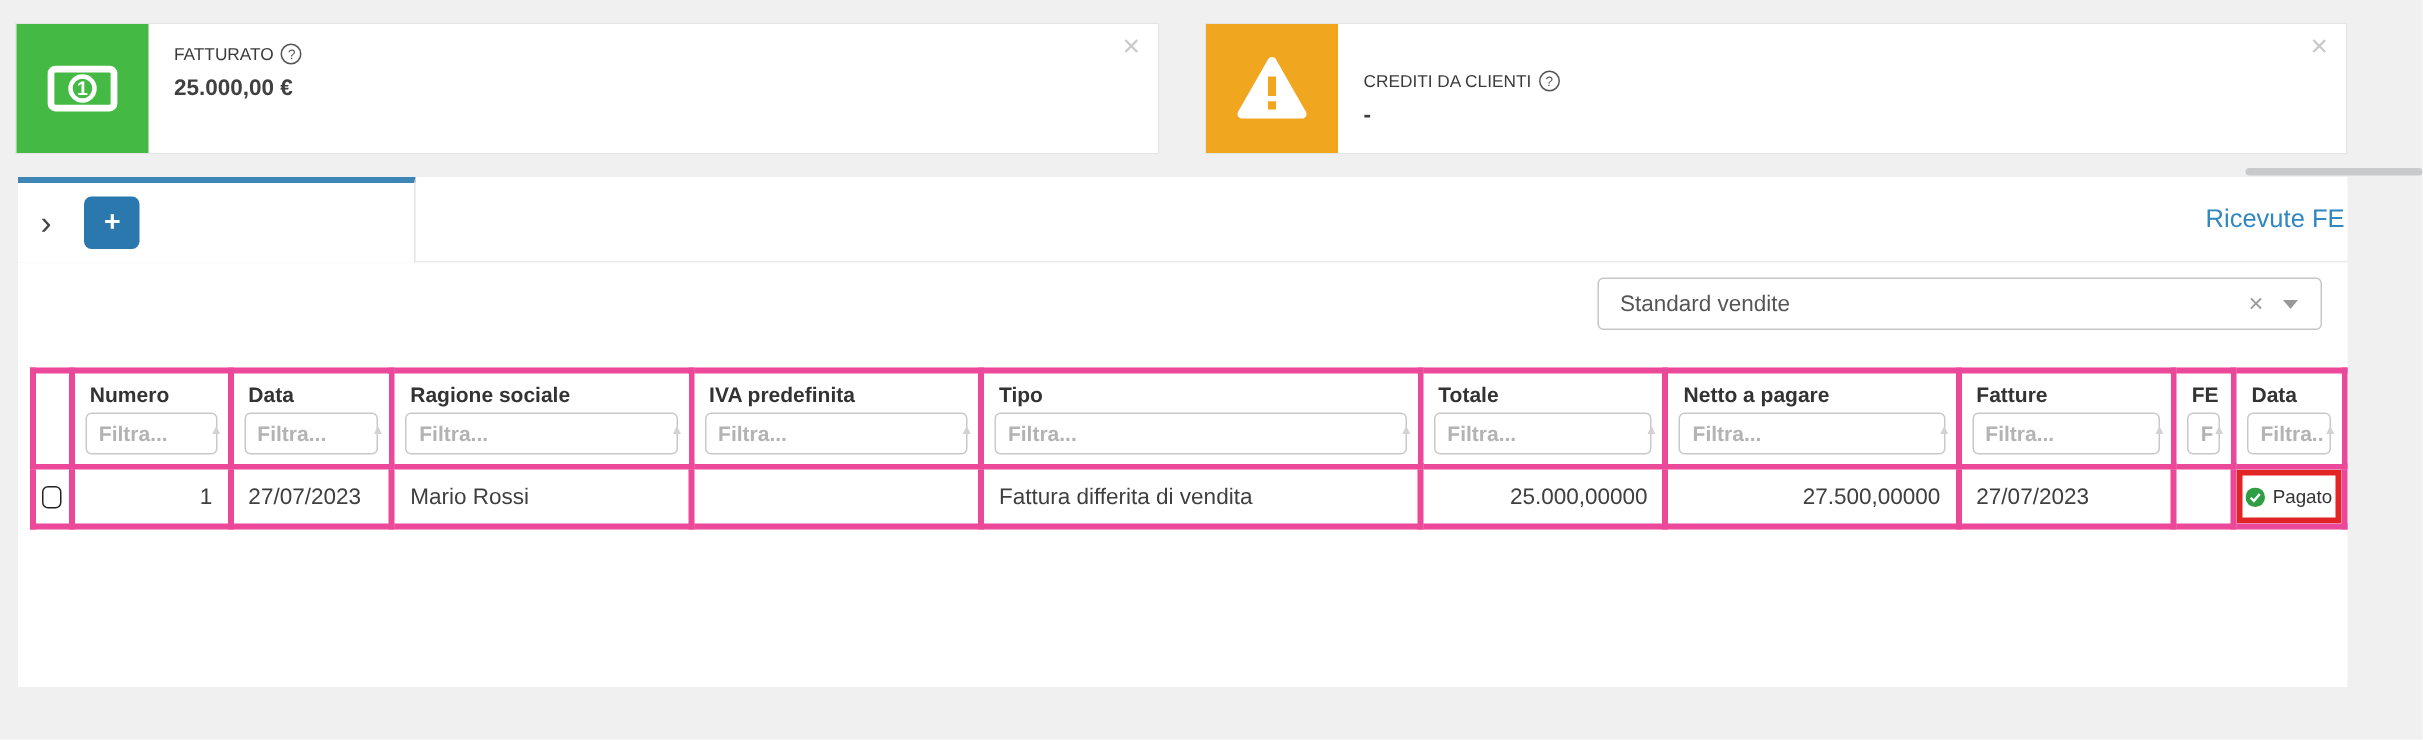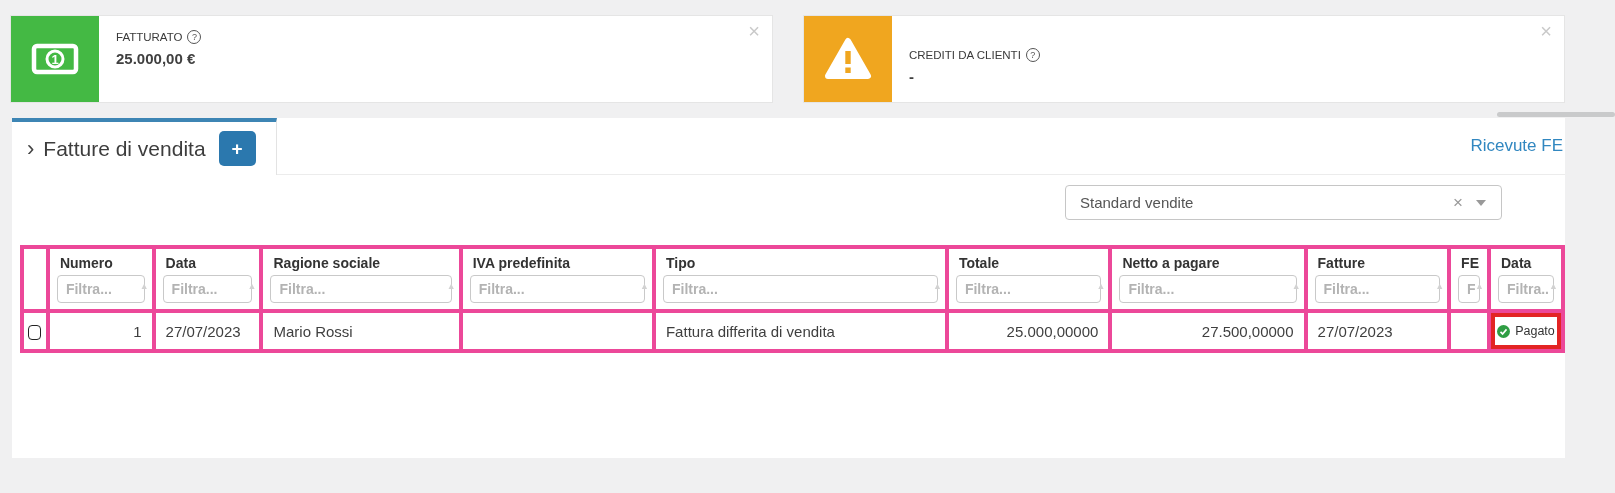--- a/index.html
+++ b/index.html
@@ -29,21 +29,21 @@
   .tab-bar { position:relative; height:57px; border-bottom:1px solid #ececec; }
   .tab { position:absolute; left:0; top:0; width:265px; height:57px; background:#fff;
          border-top:4px solid #3d85b4; border-right:1px solid #e3e3e3; display:flex; align-items:center; padding-left:15px; cursor:pointer; }
   .chevron { font-size:22px; color:#444; margin-right:9px; font-weight:normal; }
   .tab-label { font-size:21px; color:#3d3d3d; white-space:nowrap; }
   .add-btn { margin-left:13px; width:37px; height:35px; border:none; border-radius:5px; background:#2b78ae;
              color:#fff; font-size:19px; font-weight:bold; cursor:pointer; line-height:1; }
   .fe-link { position:absolute; right:2px; top:18px; font-size:17px; color:#3187c0; cursor:pointer; text-decoration:none; }
 
   
-  .select { position:absolute; left:1053px; top:67px; width:437px; height:35px; border:1px solid #c6c6c6;
+  .select { position:absolute; left:1053px; top:67px; width:483px; height:35px; border:1px solid #c6c6c6;
             border-radius:4px; background:#fff; display:flex; align-items:center; cursor:pointer; }
   .select-value { font-size:15px; color:#555; padding-left:14px; flex:1; }
   .select-clear { font-size:17px; color:#999; padding:0 13px; cursor:pointer; }
   .select-caret { width:0; height:0; border-left:5px solid transparent; border-right:5px solid transparent;
                   border-top:6px solid #999; margin-right:15px; cursor:pointer; }
 
   
   table.grid { position:absolute; left:8px; top:127px; border-collapse:collapse; table-layout:fixed; background:#fff; }
   .grid th, .grid td { border:4px solid #ec4899; }
   .grid th { vertical-align:top; text-align:left; position:relative; padding:6px 0 6px; background:#fff; }
@@ -101,21 +101,20 @@
     </div>
     <span class="card-close">×</span>
   </div>
 
   <div class="hscroll-thumb"></div>
 
   <div class="panel">
     <div class="tab-bar">
       <div class="tab">
         <span class="chevron">›</span>
-        <span class="tab-label">Fatture di vendita</span>
         <button class="add-btn">+</button>
       </div>
       <a class="fe-link">Ricevute FE</a>
     </div>
 
     <div class="select">
       <span class="select-value">Standard vendite</span>
       <span class="select-clear">×</span>
       <span class="select-caret"></span>
     </div>

